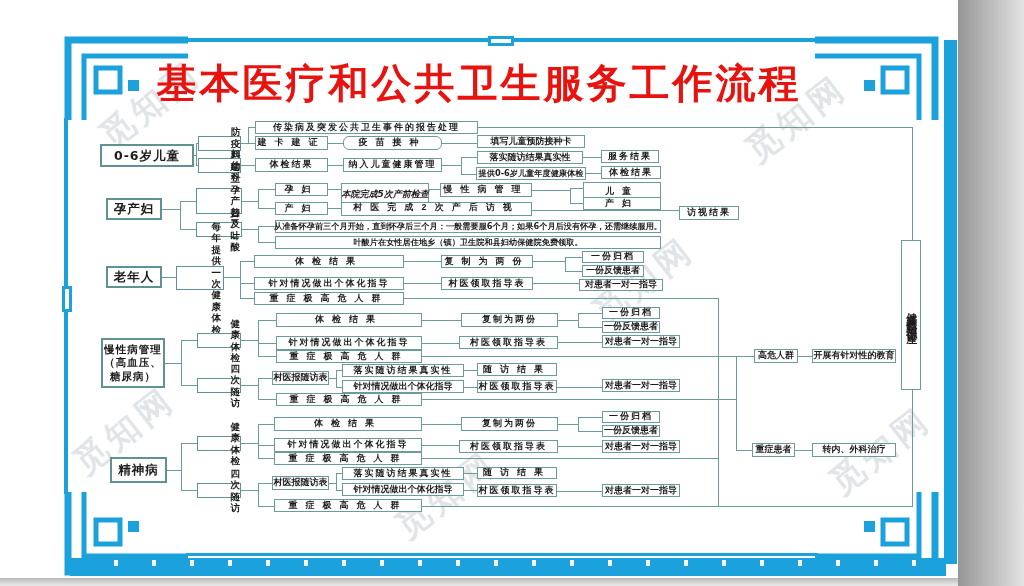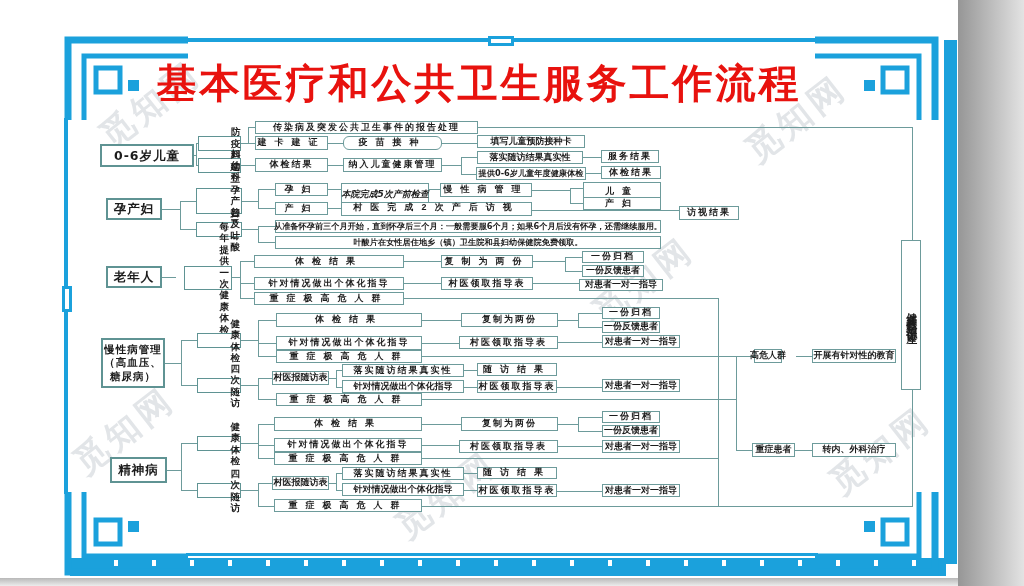--- a/index.html
+++ b/index.html
@@ -141,21 +141,21 @@
   <div id="nodes">
       <div class="node lv1" style="left: 100px; top: 144px; width: 94px; height: 23px;">0-6岁儿童</div>
       <div class="node lv1" style="left: 106px; top: 198px; width: 56px; height: 22px;">孕产妇</div>
       <div class="node lv1" style="left: 106px; top: 266px; width: 56px; height: 22px;">老年人</div>
       <div class="node lv1 sm" style="left: 101px; top: 338px; width: 64px; height: 50px;">慢性病管理（高血压、糖尿病）</div>
       <div class="node lv1" style="left: 110px; top: 457px; width: 57px; height: 26px;">精神病</div>
       <div class="node lv2" style="left: 198px; top: 136px; width: 43px; height: 15px;">防疫科</div>
       <div class="node lv2" style="left: 198px; top: 158px; width: 43px; height: 15px;">妇幼科</div>
       <div class="node lv2" style="left: 196px; top: 188px; width: 46px; height: 26px;">建立孕产妇手册</div>
       <div class="node lv2" style="left: 196px; top: 222px; width: 46px; height: 15px;">普及叶酸</div>
-      <div class="node lv2" style="left: 176px; top: 266px; width: 48px; height: 24px; margin-left: 8px;">每年提供一次健康体检</div>
+      <div class="node lv2" style="left: 176px; top: 266px; width: 48px; height: 24px;">每年提供一次健康体检</div>
       <div class="node lv2" style="left: 197px; top: 333px; width: 44px; height: 15px;">健康体检</div>
       <div class="node lv2" style="left: 197px; top: 378px; width: 44px; height: 15px;">四次随访</div>
       <div class="node lv2" style="left: 197px; top: 436px; width: 44px; height: 15px;">健康体检</div>
       <div class="node lv2" style="left: 197px; top: 483px; width: 44px; height: 15px;">四次随访</div>
       <div class="node lv3" style="left: 255px; top: 121px; width: 223px; height: 13px;">传染病及突发公共卫生事件的报告处理</div>
       <div class="node lv3 wide" style="left: 255px; top: 136px; width: 73px; height: 14px;">建卡建证</div>
       <div class="node lv3 wide" style="left: 343px; top: 136px; width: 99px; height: 14px; border-radius: 6px;">疫苗接种</div>
       <div class="node lv3 sn" style="left: 477px; top: 135px; width: 108px; height: 13px;">填写儿童预防接种卡</div>
       <div class="node lv3" style="left: 255px; top: 158px; width: 73px; height: 14px;">体检结果</div>
       <div class="node lv3" style="left: 343px; top: 158px; width: 99px; height: 14px;">纳入儿童健康管理</div>
@@ -189,21 +189,21 @@
       <div class="node lv3" style="left: 459px; top: 336px; width: 99px; height: 13px;">村医领取指导表</div>
       <div class="node lv3 sn" style="left: 602px; top: 335px; width: 78px; height: 13px;">对患者一对一指导</div>
       <div class="node lv3 wide" style="left: 276px; top: 350px; width: 146px; height: 13px;">重症极高危人群</div>
       <div class="node lv3 sn" style="left: 272px; top: 371px; width: 57px; height: 14px;">村医报随访表</div>
       <div class="node lv3" style="left: 342px; top: 364px; width: 122px; height: 13px;">落实随访结果真实性</div>
       <div class="node lv3 wide" style="left: 477px; top: 363px; width: 80px; height: 13px;">随访结果</div>
       <div class="node lv3 sn" style="left: 342px; top: 380px; width: 122px; height: 13px;">针对情况做出个体化指导</div>
       <div class="node lv3" style="left: 477px; top: 380px; width: 80px; height: 13px;">村医领取指导表</div>
       <div class="node lv3 sn" style="left: 602px; top: 379px; width: 78px; height: 13px;">对患者一对一指导</div>
       <div class="node lv3 wide" style="left: 276px; top: 393px; width: 146px; height: 13px;">重症极高危人群</div>
-      <div class="node lv3 sn" style="left: 754px; top: 349px; width: 28px; height: 14px;">高危人群</div>
+      <div class="node lv3 sn" style="left: 754px; top: 349px; width: 44px; height: 14px;">高危人群</div>
       <div class="node lv3 sn" style="left: 812px; top: 349px; width: 84px; height: 14px;">开展有针对性的教育</div>
       <div class="node lv3 wide" style="left: 274px; top: 417px; width: 148px; height: 14px;">体检结果</div>
       <div class="node lv3" style="left: 461px; top: 417px; width: 97px; height: 14px;">复制为两份</div>
       <div class="node lv3" style="left: 602px; top: 411px; width: 58px; height: 12px;">一份归档</div>
       <div class="node lv3 sn" style="left: 602px; top: 425px; width: 58px; height: 12px;">一份反馈患者</div>
       <div class="node lv3" style="left: 274px; top: 438px; width: 148px; height: 14px;">针对情况做出个体化指导</div>
       <div class="node lv3" style="left: 459px; top: 440px; width: 99px; height: 13px;">村医领取指导表</div>
       <div class="node lv3 sn" style="left: 602px; top: 440px; width: 78px; height: 13px;">对患者一对一指导</div>
       <div class="node lv3 wide" style="left: 274px; top: 452px; width: 148px; height: 13px;">重症极高危人群</div>
       <div class="node lv3 sn" style="left: 272px; top: 476px; width: 57px; height: 14px;">村医报随访表</div>

